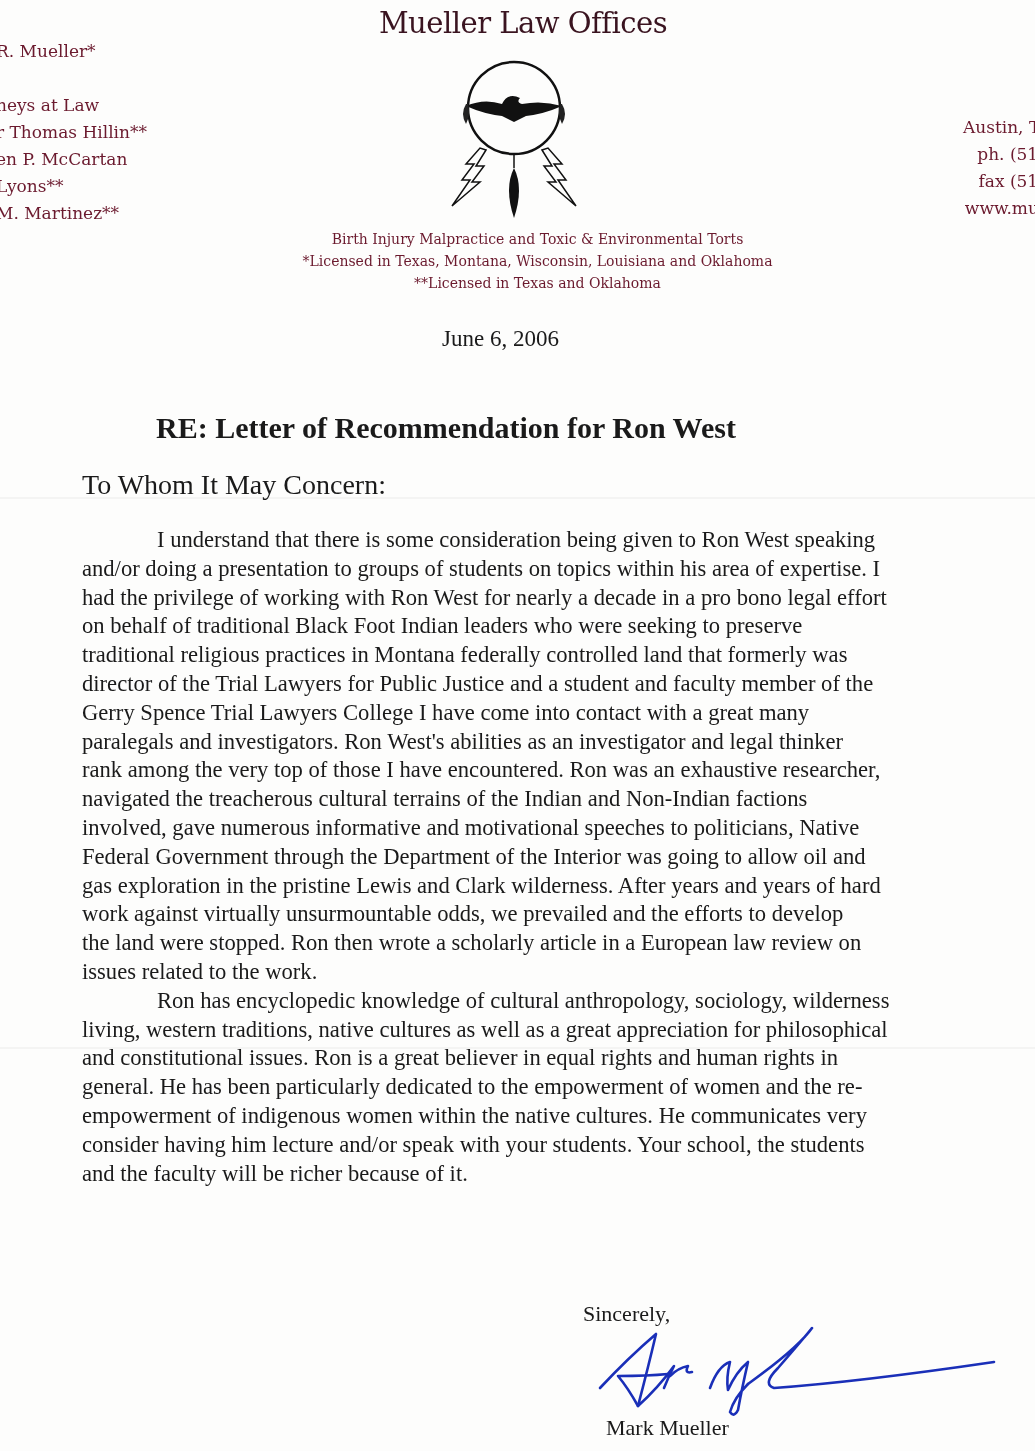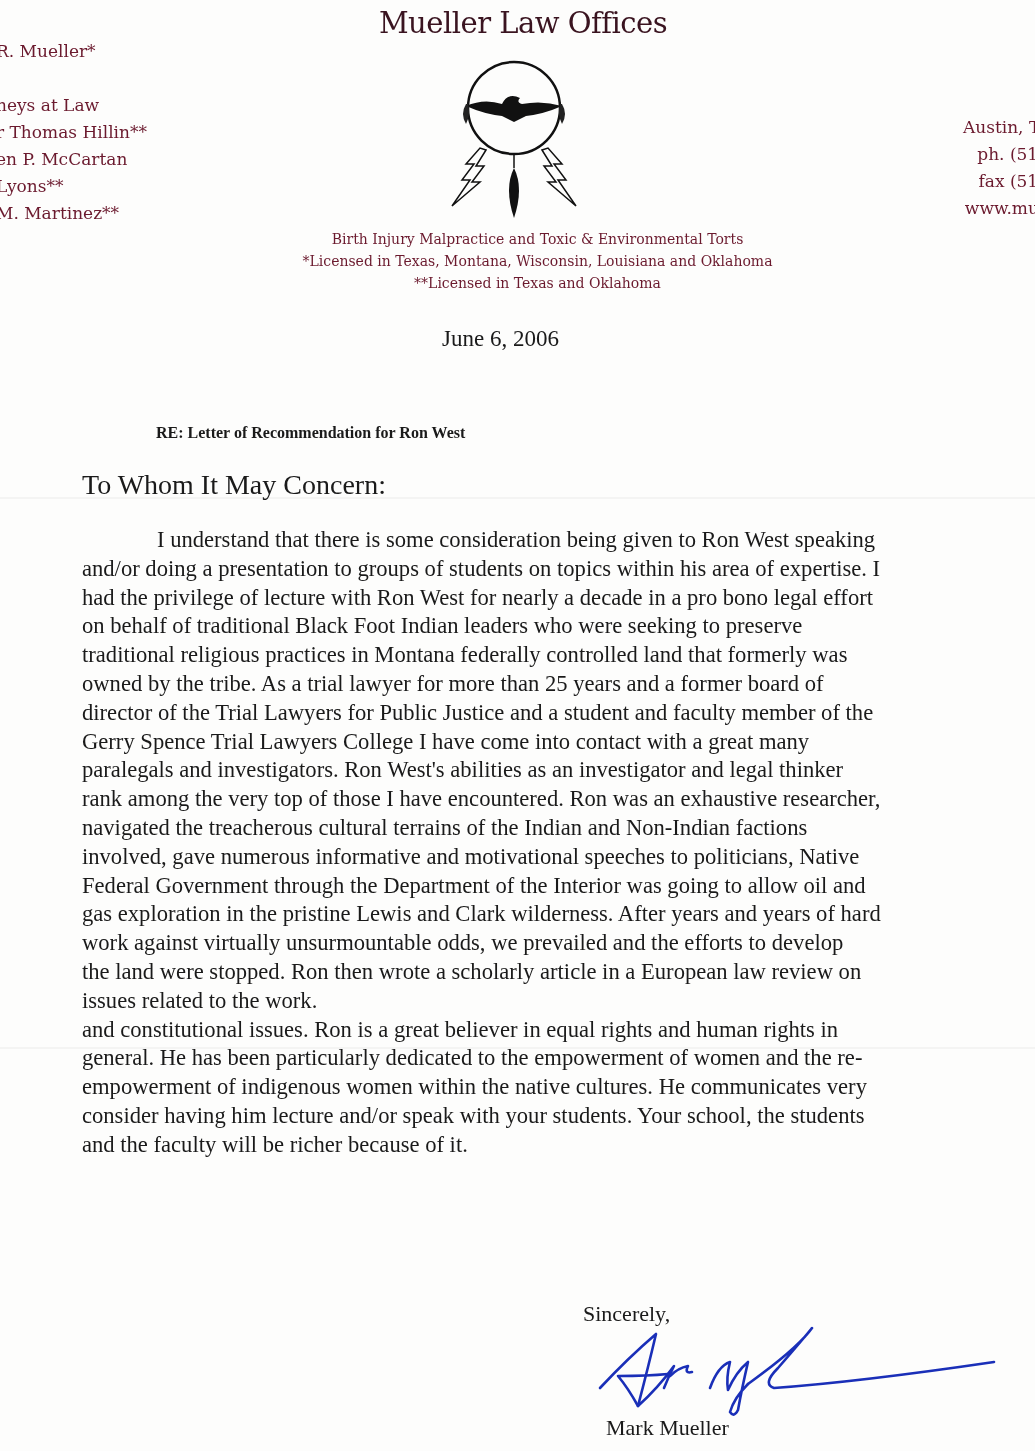--- a/index.html
+++ b/index.html
@@ -14,21 +14,21 @@
     position: absolute; left: 0; width: 1046px; top: 6px; text-align: center;
     font-size: 29px; color: #3a1420; letter-spacing: -0.5px;
   }
   #left-col { position: absolute; left: -4px; top: 38px; font-size: 17px; line-height: 27px; }
   #left-col div { white-space: nowrap; }
   #right-col { position: absolute; right: -14px; top: 87px; font-size: 17px; line-height: 27px; text-align: right; }
   #right-col div { white-space: nowrap; }
   #logo { position: absolute; left: 444px; top: 58px; width: 140px; height: 162px; }
   #tagline { position: absolute; left: 0; width: 1075px; top: 228px; text-align: center; font-size: 14px; line-height: 22px; }
   #date { position: absolute; left: 442px; top: 326px; font-size: 23px; }
-  #re-line { position: absolute; left: 156px; top: 424px; font-size: 16px; font-weight: bold; }
+  #re-line { position: absolute; left: 156px; top: 411px; font-size: 30px; font-weight: bold; }
   #salutation { position: absolute; left: 82px; top: 469px; font-size: 28px; }
   #body-text {
     position: absolute; left: 82px; top: 526px; width: 896px;
     font-size: 22.6px; line-height: 28.8px;
   }
   #body-text .line { display: block; white-space: nowrap; }
   #body-text .indent { padding-left: 75px; }
   #closing { position: absolute; left: 583px; top: 1301px; font-size: 22px; }
   #signature { position: absolute; left: 598px; top: 1318px; width: 420px; height: 110px; }
   #signer { position: absolute; left: 606px; top: 1415px; font-size: 22px; }
@@ -77,35 +77,36 @@
   <div>**Licensed in Texas and Oklahoma</div>
 </div>
 
 <div id="date">June 6, 2006</div>
 <div id="re-line">RE:  Letter of Recommendation for Ron West</div>
 <div id="salutation">To Whom It May Concern:</div>
 
 <div id="body-text">
   <span class="line indent">I understand that there is some consideration being given to Ron West speaking</span>
   <span class="line">and/or doing a presentation to groups of students on topics within his area of expertise.  I</span>
-  <span class="line">had the privilege of lecture with Ron West for nearly a decade in a pro bono legal effort</span>
+  <span class="line">had the privilege of working with Ron West for nearly a decade in a pro bono legal effort</span>
   <span class="line">on behalf of traditional Black Foot Indian leaders who were seeking to preserve</span>
   <span class="line">traditional religious practices in Montana federally controlled land that formerly was</span>
-  <span class="line">owned by the tribe.  As a trial lawyer for more than 25 years and a former board of</span>
   <span class="line">director of the Trial Lawyers for Public Justice and a student and faculty member of the</span>
   <span class="line">Gerry Spence Trial Lawyers  College I have come into contact with a great many</span>
   <span class="line">paralegals and investigators.  Ron West's abilities as an investigator and legal thinker</span>
   <span class="line">rank among the very top of those I have encountered.  Ron was an exhaustive researcher,</span>
   <span class="line">navigated the treacherous cultural terrains of the Indian and Non-Indian factions</span>
   <span class="line">involved, gave numerous informative and motivational speeches to politicians, Native</span>
   <span class="line">Federal Government through the Department of the Interior was going to allow oil and</span>
   <span class="line">gas exploration in the pristine Lewis and Clark wilderness.  After years and years of hard</span>
   <span class="line">work against virtually unsurmountable odds, we prevailed and the efforts to develop</span>
   <span class="line">the land were stopped.  Ron then wrote a scholarly article in a European law review on</span>
   <span class="line">issues related to the work.</span>
+  <span class="line indent">Ron has encyclopedic knowledge of cultural anthropology, sociology, wilderness</span>
+  <span class="line">living, western traditions, native cultures as well as a great appreciation for philosophical</span>
   <span class="line">and constitutional issues.  Ron is a great believer in equal rights and human rights in</span>
   <span class="line">general.  He has been particularly dedicated to the empowerment of women and the re-</span>
   <span class="line">empowerment of indigenous women within the native cultures.  He communicates very</span>
   <span class="line">consider having him lecture and/or speak with your students.  Your school, the students</span>
   <span class="line">and the faculty will be richer because of it.</span>
 </div>
 
 <div id="closing">Sincerely,</div>
 
 <svg id="signature" viewBox="0 0 420 110">

